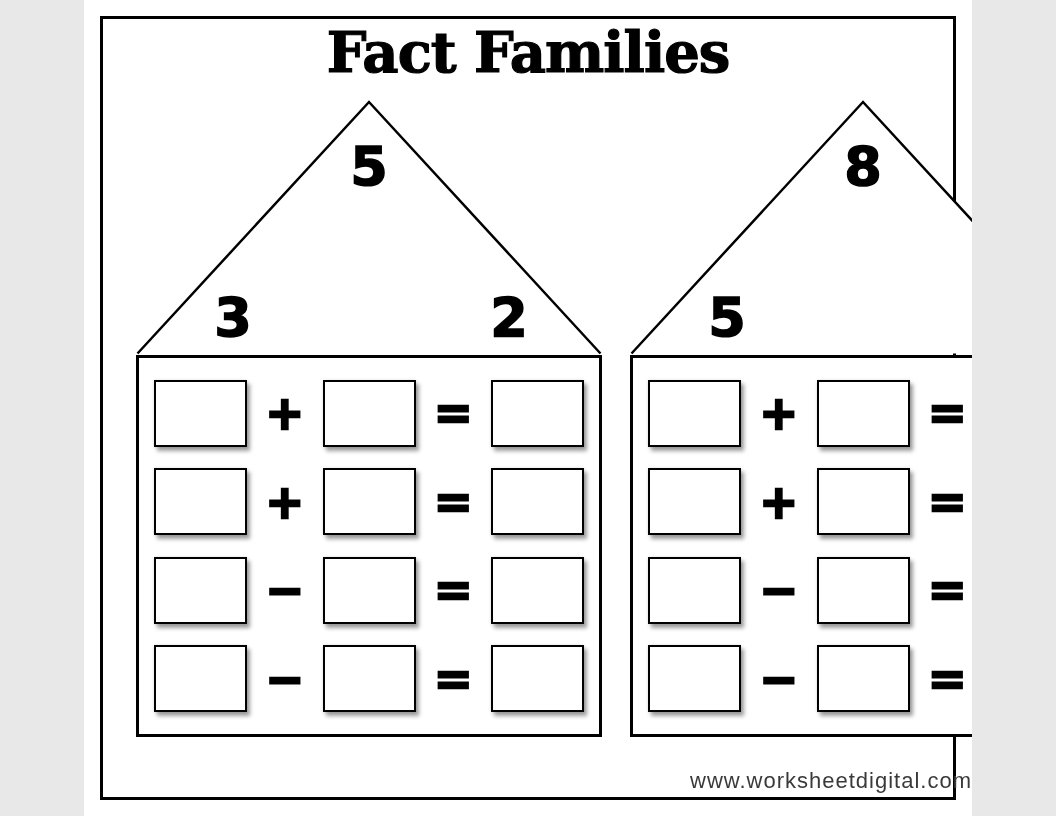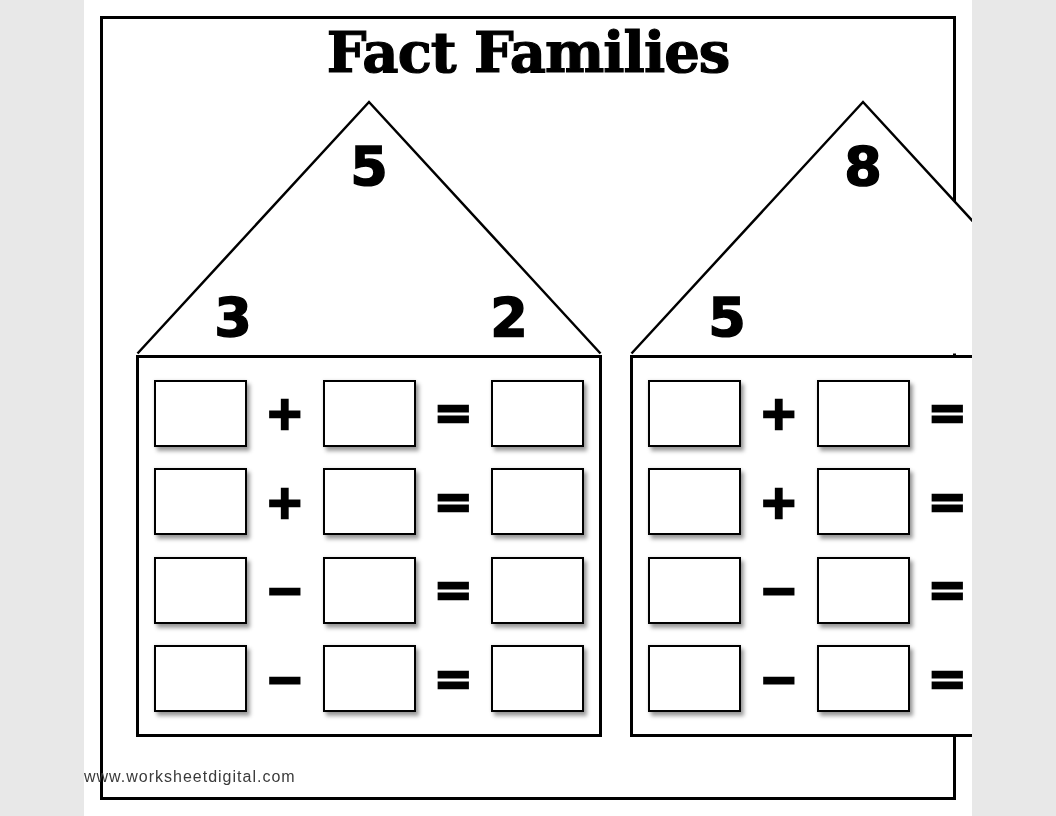--- a/index.html
+++ b/index.html
@@ -98,23 +98,23 @@
     line-height: 1;
     color: #000;
     -webkit-text-stroke: 2.5px #000;
     user-select: none;
   }
   .footer {
     position: absolute;
     top: 768px;
     left: 0;
     width: 100%;
-    text-align: left;
+    text-align: right;
     font-family: "Liberation Sans", sans-serif;
-    font-size: 16px;
+    font-size: 22px;
     letter-spacing: 1px;
     color: #3a3a3a;
   }
 </style>
 </head>
 <body>
 
 <div class="page">
   <div class="page-border"></div>
 

